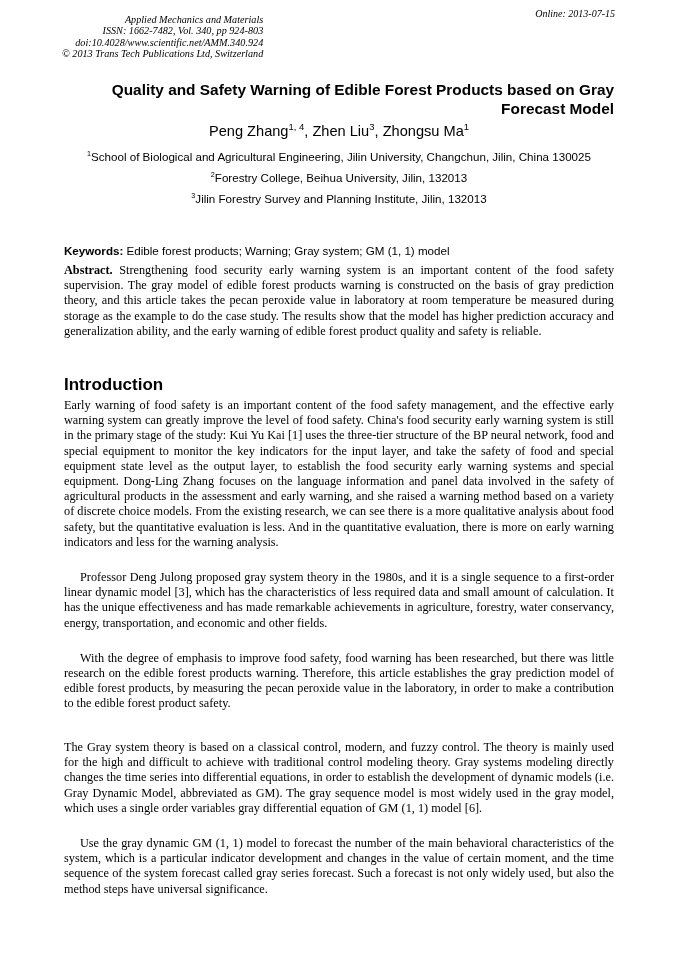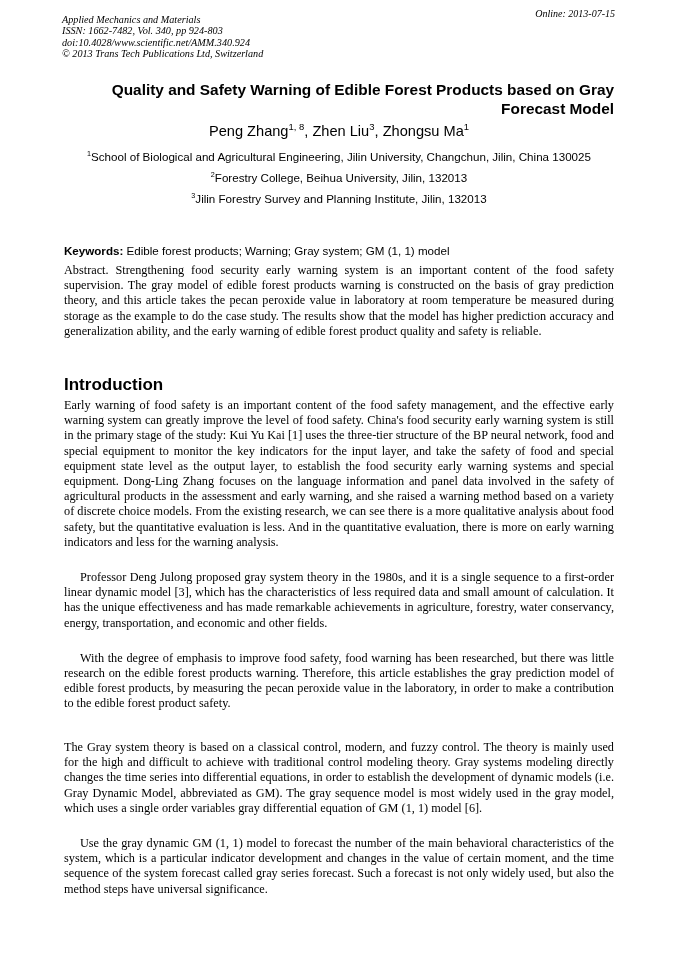--- a/index.html
+++ b/index.html
@@ -1,49 +1,49 @@
 <!DOCTYPE html>
 <html><head>
 <meta charset="utf-8">
 <style>
   html, body { margin: 0; padding: 0; background: #ffffff; }
   body { width: 678px; height: 959px; position: relative; overflow: hidden; color: #000; }
   .page { position: absolute; left: 0; top: 0; width: 678px; height: 959px; }
-  .hdr-left { position: absolute; left: 62px; top: 14px; font-family: "Liberation Serif", serif; font-style: italic; font-size: 10.2px; line-height: 11.3px; }
+  .hdr-left { position: absolute; left: 62px; top: 14px; font-family: "Liberation Serif", serif; font-style: italic; font-size: 10.2px; line-height: 11.3px; text-align: right; }
   .hdr-right { position: absolute; right: 63px; top: 8px; font-family: "Liberation Serif", serif; font-style: italic; font-size: 10px; line-height: 11.3px; }
   .title { position: absolute; left: 64px; width: 550px; top: 81px; text-align: right; font-family: "Liberation Sans", sans-serif; font-weight: bold; font-size: 15.4px; line-height: 18.5px; }
   .authors { position: absolute; left: 64px; width: 550px; top: 122px; text-align: center; font-family: "Liberation Sans", sans-serif; font-size: 14.6px; line-height: 18px; }
   .aff { position: absolute; left: 60px; width: 558px; text-align: center; font-family: "Liberation Sans", sans-serif; font-size: 11.6px; line-height: 14px; white-space: nowrap; }
   sup { font-size: 65%; vertical-align: super; line-height: 0; }
   .aff sup { font-size: 62%; }
   .keywords { position: absolute; left: 64px; top: 228px; font-family: "Liberation Sans", sans-serif; font-size: 11.6px; line-height: 14px; margin-top: 16px; }
   .keywords b { font-weight: bold; }
   .body-text { position: absolute; left: 64px; width: 550px; font-family: "Liberation Serif", serif; font-size: 12.25px; line-height: 15.2px; text-align: justify; }
   .body-text p { margin: 0; }
   .body-text p.indent { text-indent: 16px; margin-top: 20px; }
   .heading { position: absolute; left: 64px; font-family: Liberation Sans, sans-serif; font-weight: bold; font-size: 17px; line-height: 15px; }
-  .abstract-label { font-weight: normal; }
+  .abstract-label { font-weight: bold; }
 </style>
 </head>
 <body>
 
 <div class="page">
 
   <div class="hdr-left">
     <div>Applied Mechanics and Materials</div>
     <div>ISSN: 1662-7482, Vol. 340, pp 924-803</div>
     <div>doi:10.4028/www.scientific.net/AMM.340.924</div>
     <div>© 2013 Trans Tech Publications Ltd, Switzerland</div>
   </div>
   <div class="hdr-right">Online: 2013-07-15</div>
 
   <div class="title">Quality and Safety Warning of Edible Forest Products based on Gray Forecast Model</div>
 
   <div class="authors">
-    <span>Peng Zhang</span><sup>1, 8</sup><span>, </span><span>Zhen Liu</span><sup>3</sup><span>, </span><span>Zhongsu Ma</span><sup>1</sup>
+    <span>Peng Zhang</span><sup>1, 4</sup><span>, </span><span>Zhen Liu</span><sup>3</sup><span>, </span><span>Zhongsu Ma</span><sup>1</sup>
   </div>
 
   <div class="aff" style="top:150px;"><sup>1</sup><span>School of Biological and Agricultural Engineering, Jilin University, Changchun, Jilin, China 130025</span></div>
   <div class="aff" style="top:171px;"><sup>2</sup><span>Forestry College, Beihua University, Jilin, 132013</span></div>
   <div class="aff" style="top:192px;"><sup>3</sup><span>Jilin Forestry Survey and Planning Institute, Jilin, 132013</span></div>
 
   <div class="keywords">
     <b>Keywords:</b> <span>Edible forest products; Warning; Gray system; GM (1, 1) model</span>
   </div>
 

